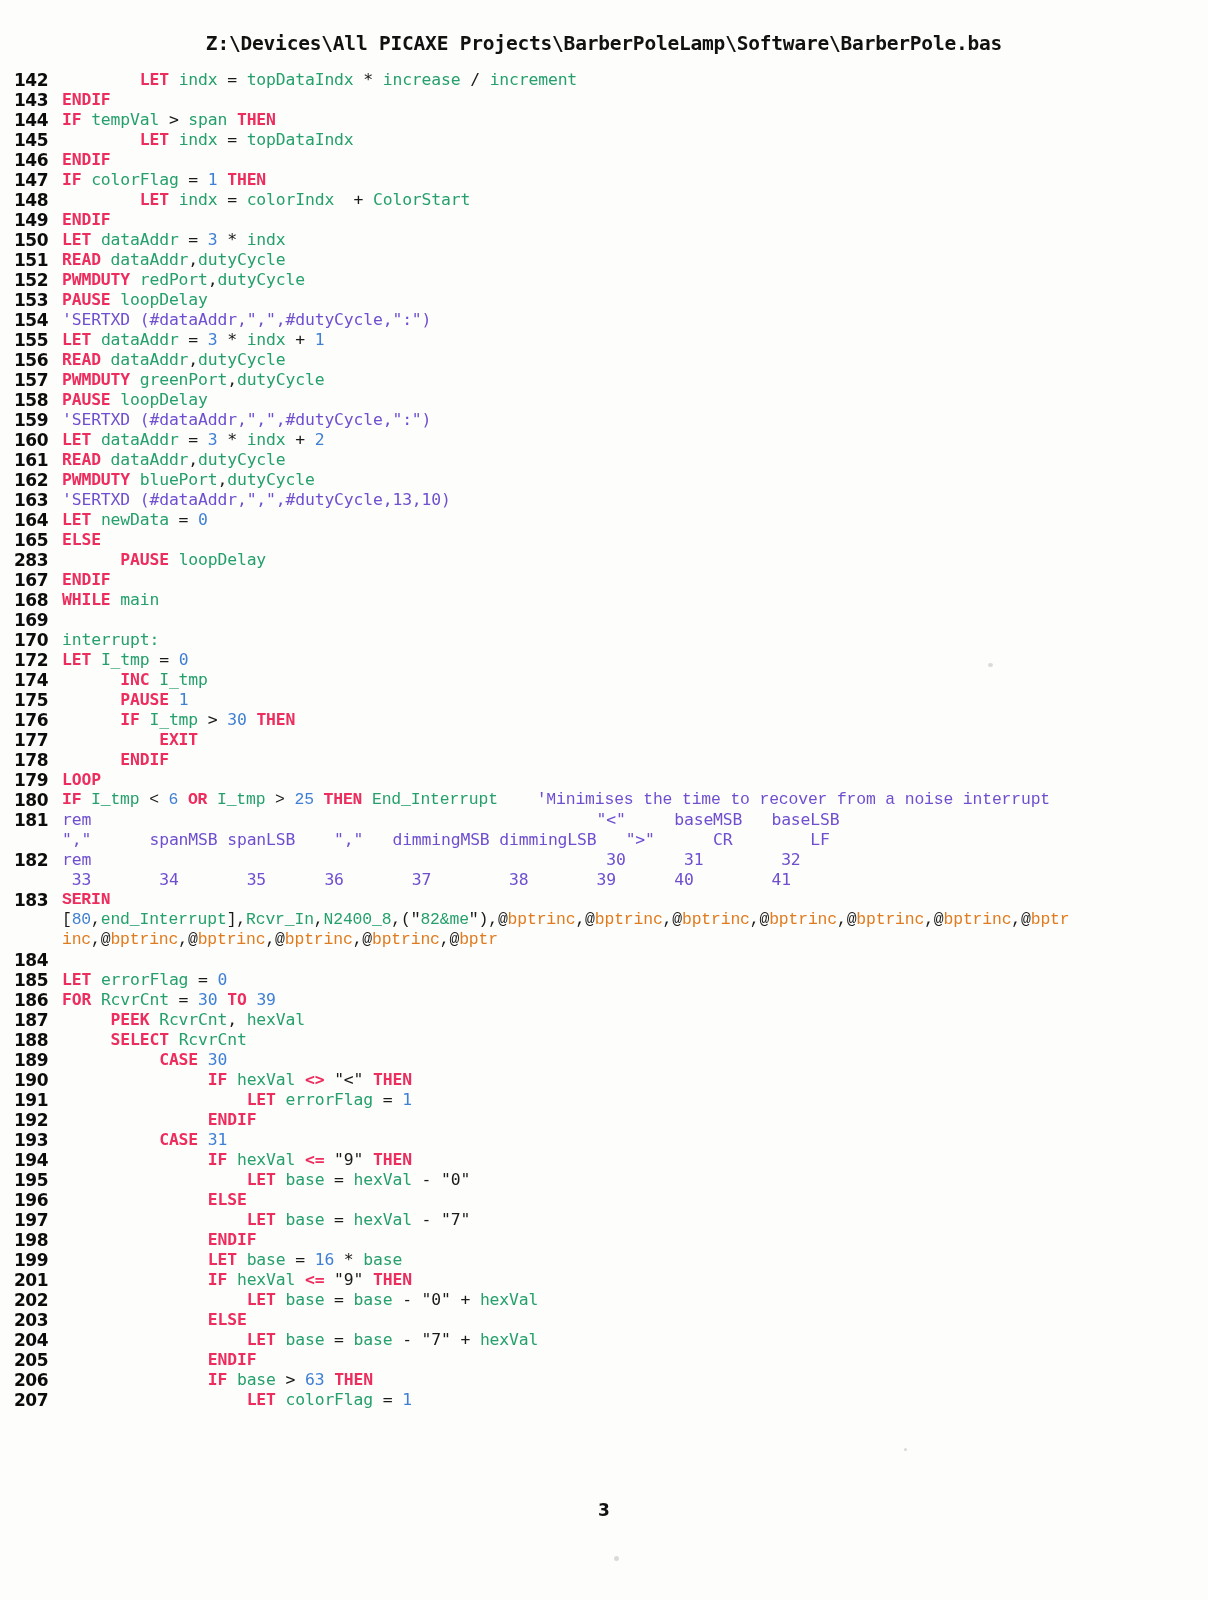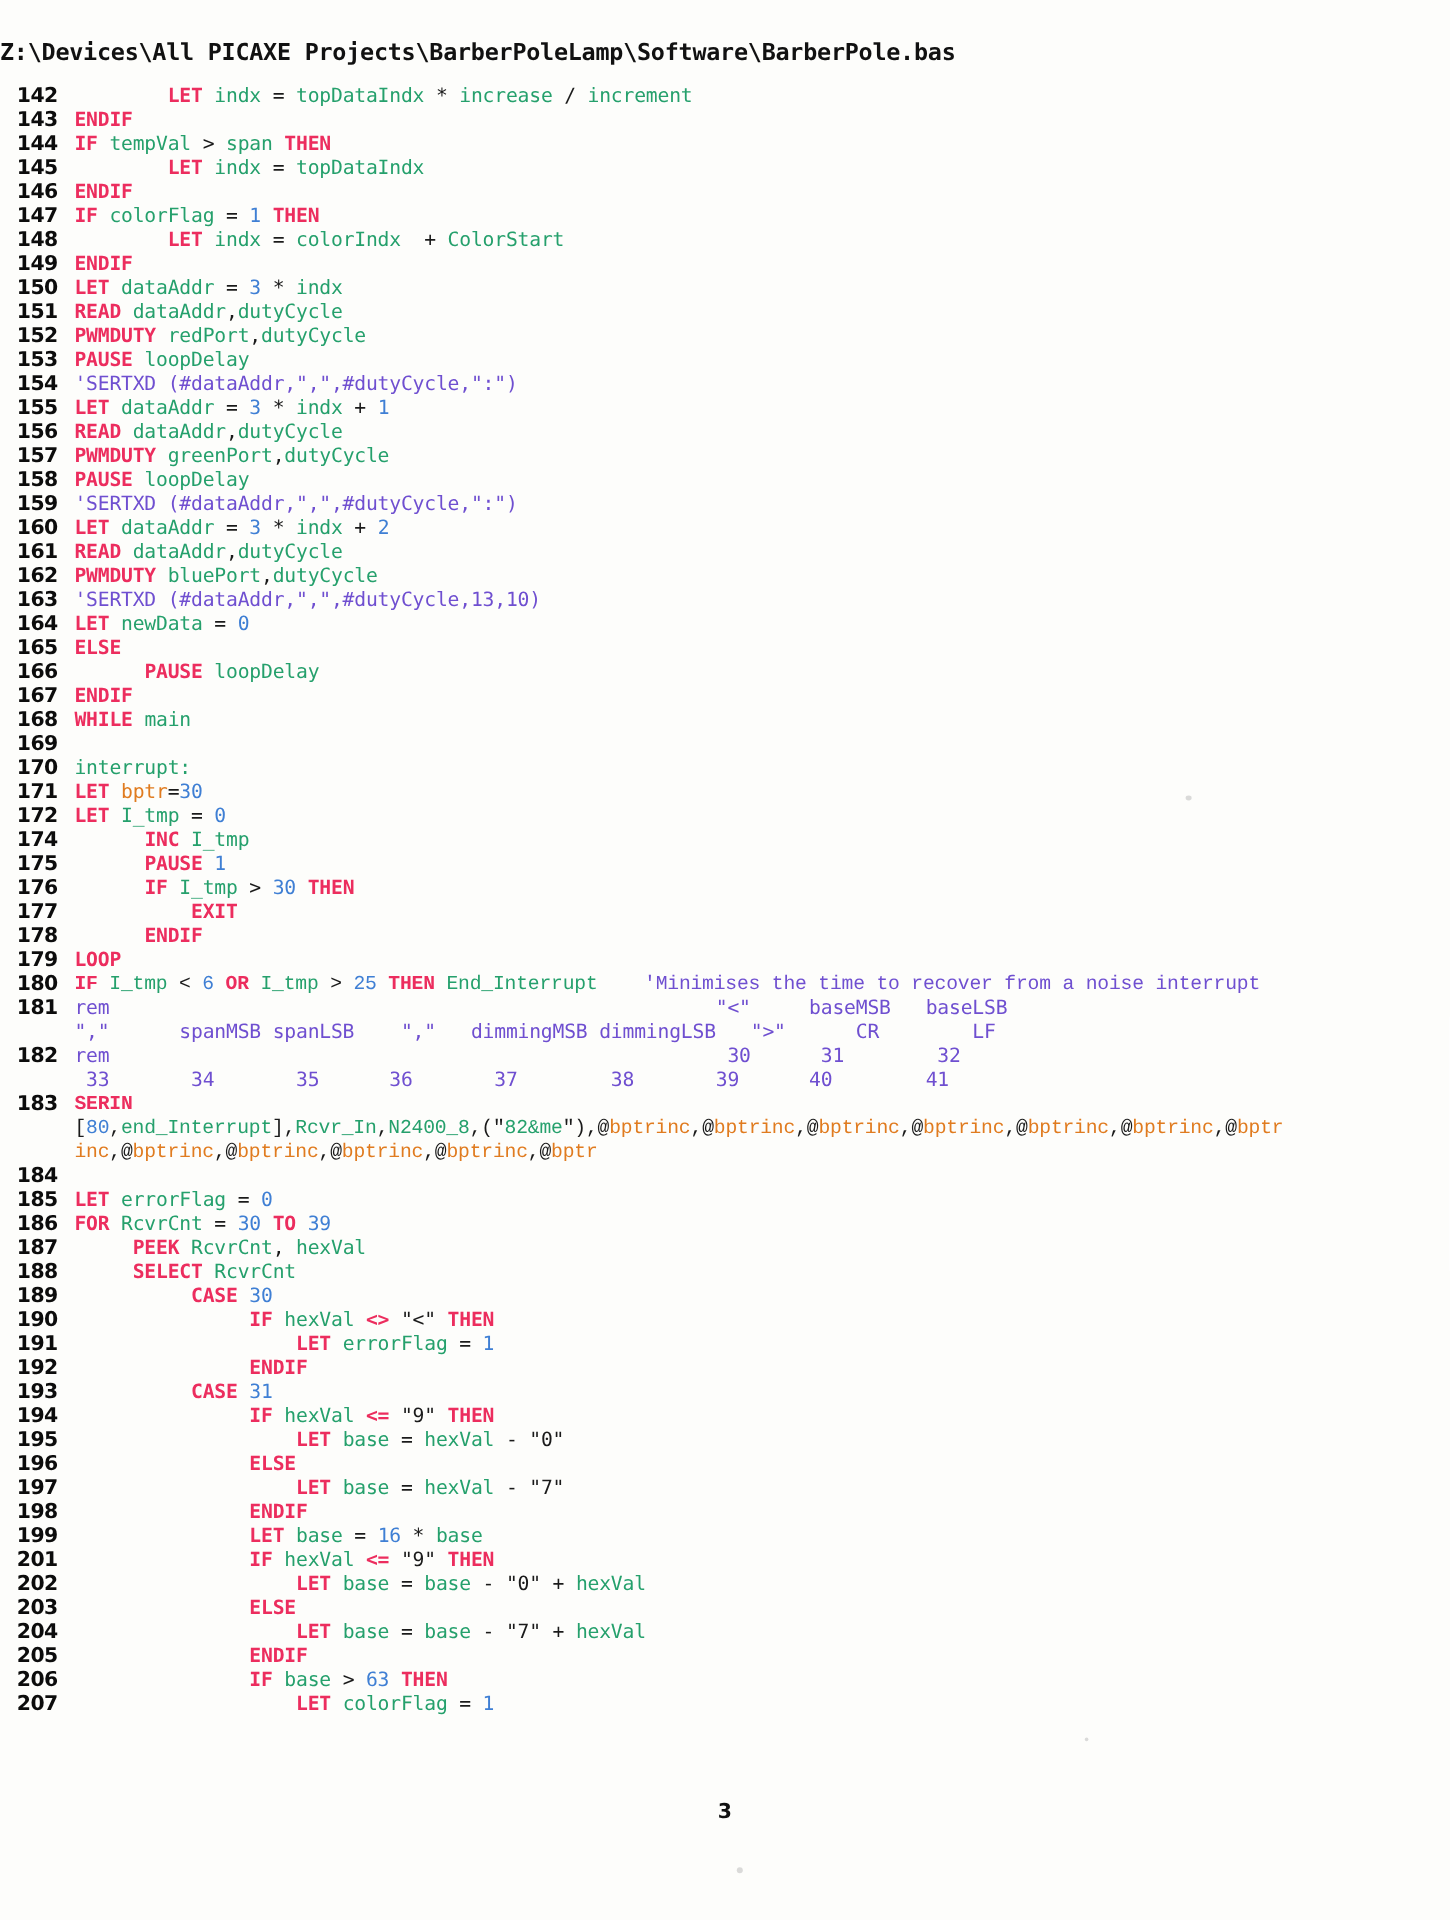--- a/index.html
+++ b/index.html
@@ -19,21 +19,21 @@
     position: relative;
     width: 1208px;
     height: 1600px;
     background: #fdfdfb;
   }
   #doc-header {
     position: absolute;
     top: 32px;
     left: 0;
     width: 1208px;
-    text-align: left;
+    text-align: center;
     font-family: "DejaVu Sans Mono", "Liberation Mono", monospace;
     font-size: 19.5px;
     font-weight: bold;
     letter-spacing: -0.2px;
     color: #111;
     white-space: pre;
   }
   #code-block {
     position: absolute;
     top: 70px;
@@ -202,42 +202,38 @@
       </div>
       <div class="row">
         <div class="lineno">164</div>
         <div class="code"><span class="kw">LET</span><span class="pln"> </span><span class="id">newData</span><span class="pln"> = </span><span class="num">0</span></div>
       </div>
       <div class="row">
         <div class="lineno">165</div>
         <div class="code"><span class="kw">ELSE</span></div>
       </div>
       <div class="row">
-        <div class="lineno">166</div>
+        <div class="lineno">283</div>
         <div class="code"><span class="pln">      </span><span class="kw">PAUSE</span><span class="pln"> </span><span class="id">loopDelay</span></div>
       </div>
       <div class="row">
         <div class="lineno">167</div>
         <div class="code"><span class="kw">ENDIF</span></div>
       </div>
       <div class="row">
         <div class="lineno">168</div>
         <div class="code"><span class="kw">WHILE</span><span class="pln"> </span><span class="id">main</span></div>
       </div>
       <div class="row">
         <div class="lineno">169</div>
         <div class="code"></div>
       </div>
       <div class="row">
         <div class="lineno">170</div>
         <div class="code"><span class="id">interrupt:</span></div>
-      </div>
-      <div class="row">
-        <div class="lineno">171</div>
-        <div class="code"><span class="kw">LET</span><span class="pln"> </span><span class="spc">bptr</span><span class="pln">=</span><span class="num">30</span></div>
       </div>
       <div class="row">
         <div class="lineno">172</div>
         <div class="code"><span class="kw">LET</span><span class="pln"> </span><span class="id">I_tmp</span><span class="pln"> = </span><span class="num">0</span></div>
       </div>
       <div class="row">
         <div class="lineno">174</div>
         <div class="code"><span class="pln">      </span><span class="kw">INC</span><span class="pln"> </span><span class="id">I_tmp</span></div>
       </div>
       <div class="row">

